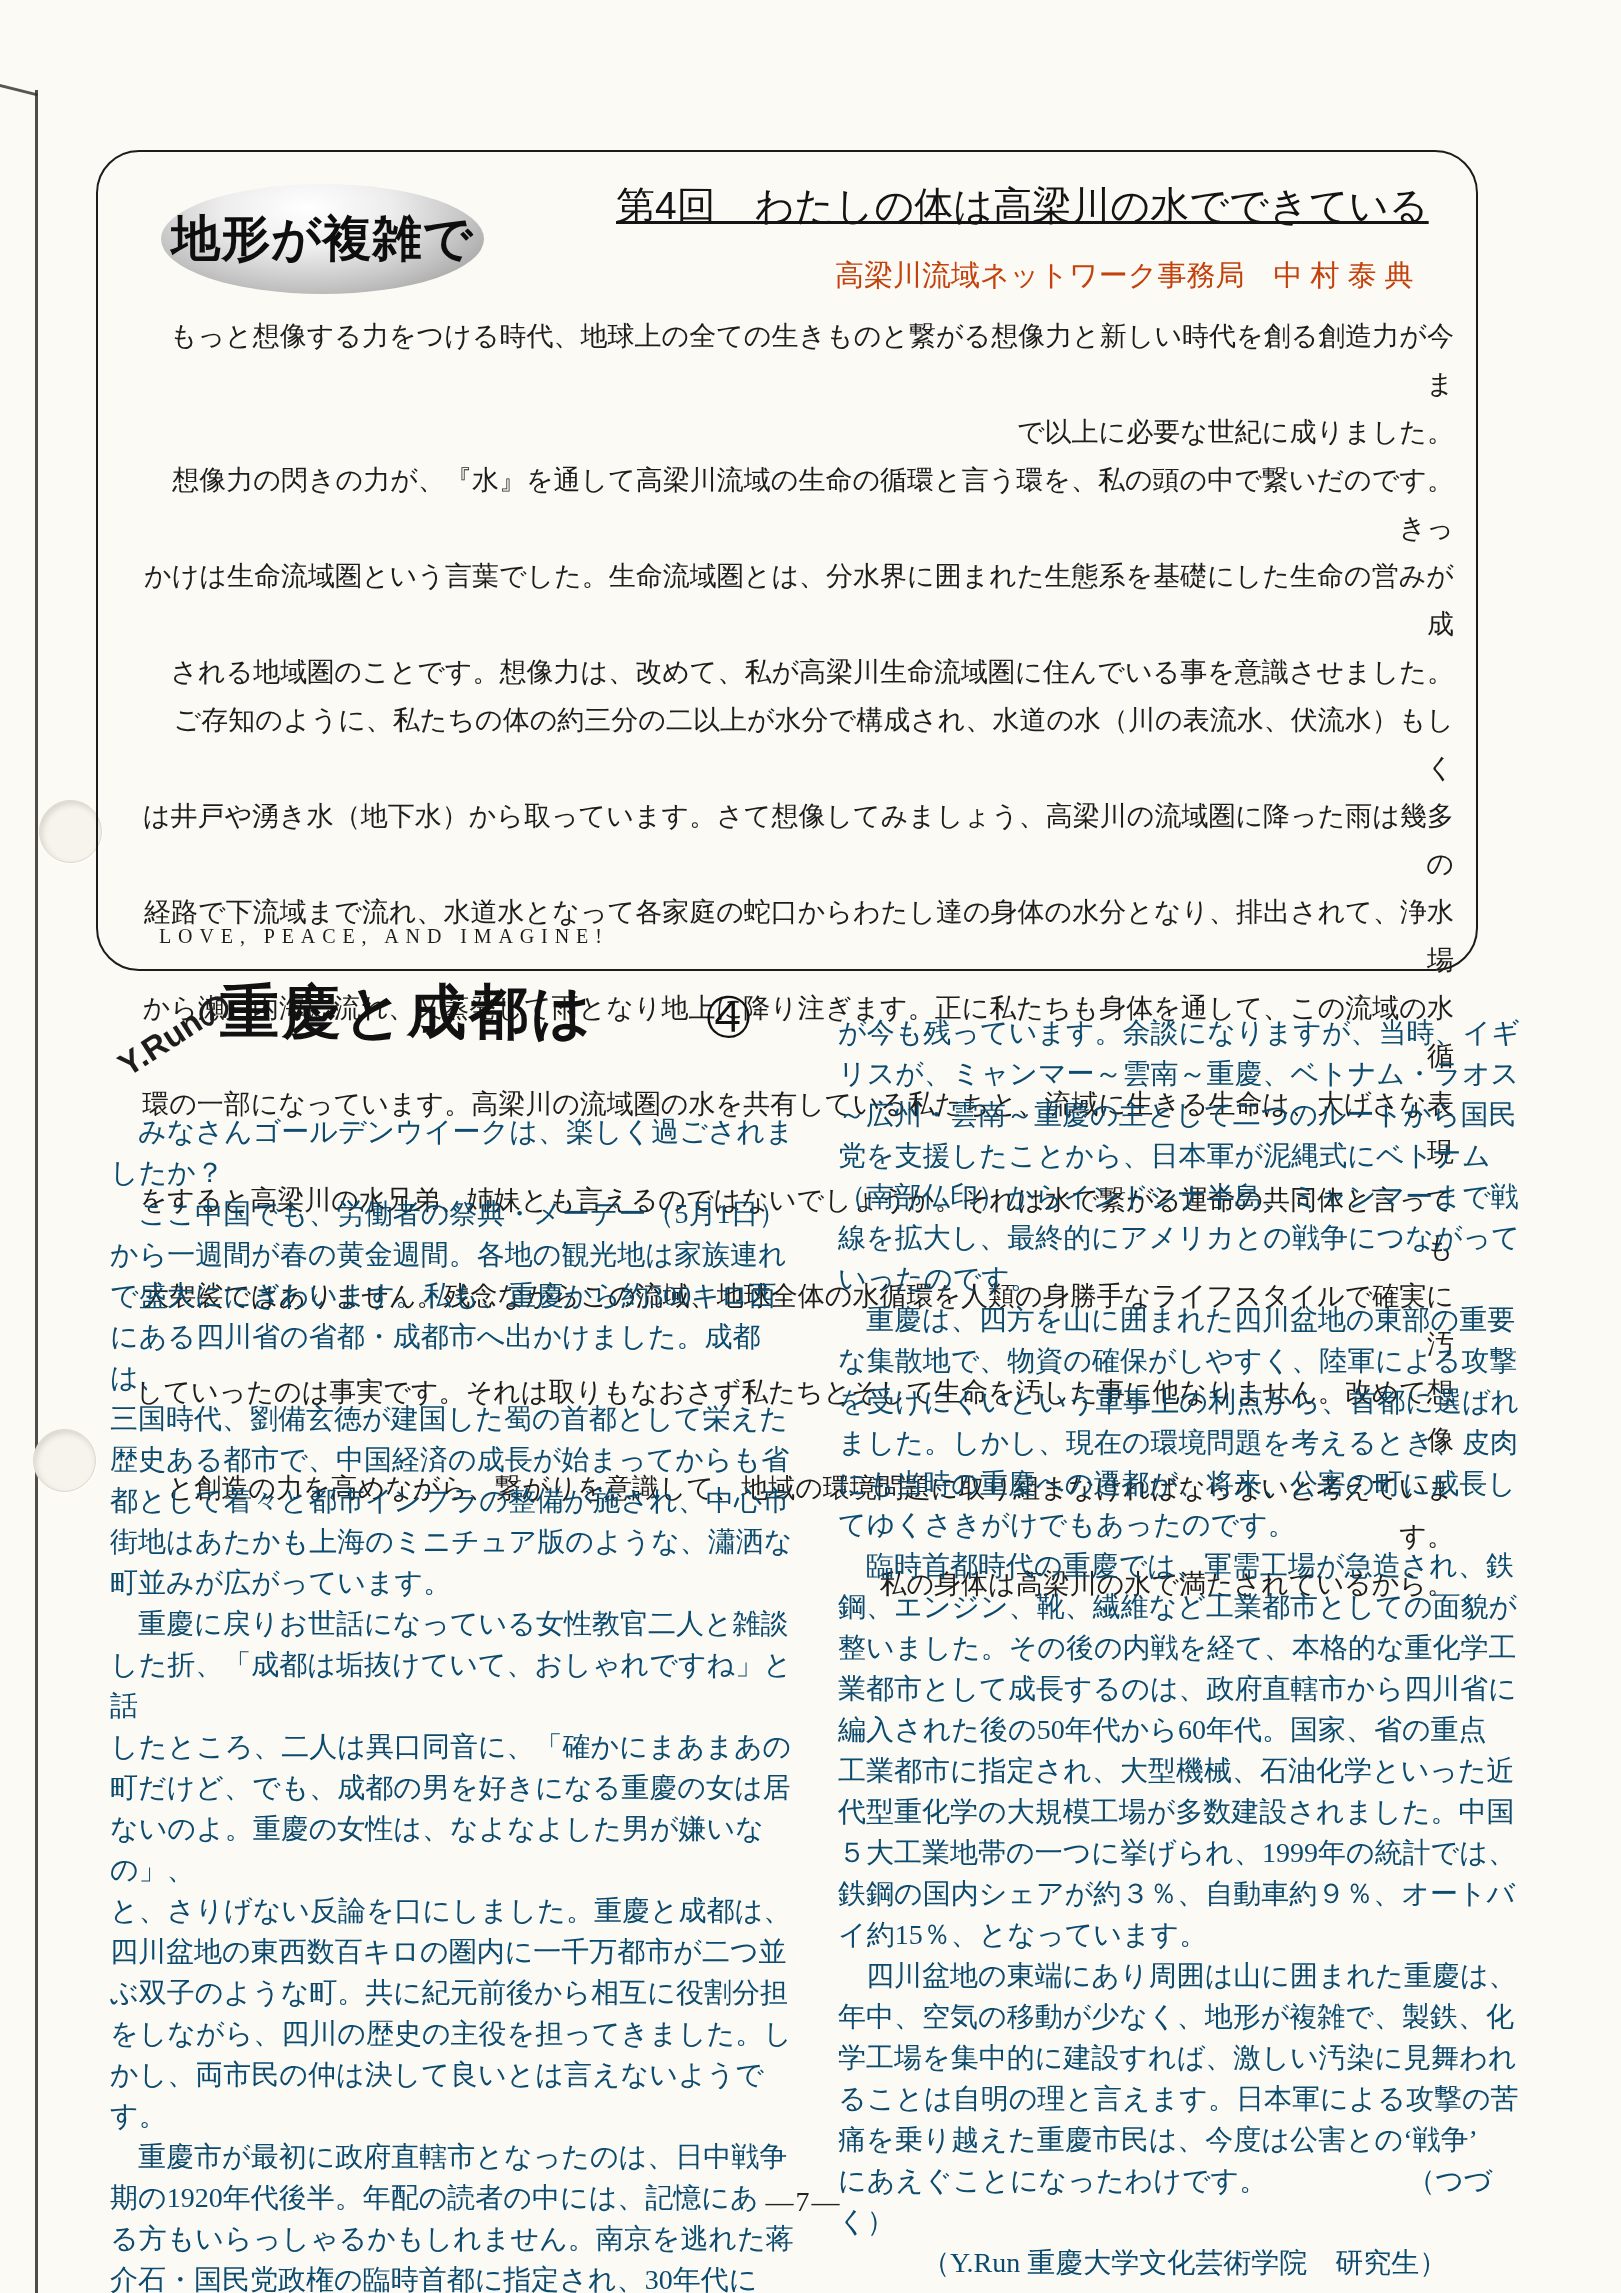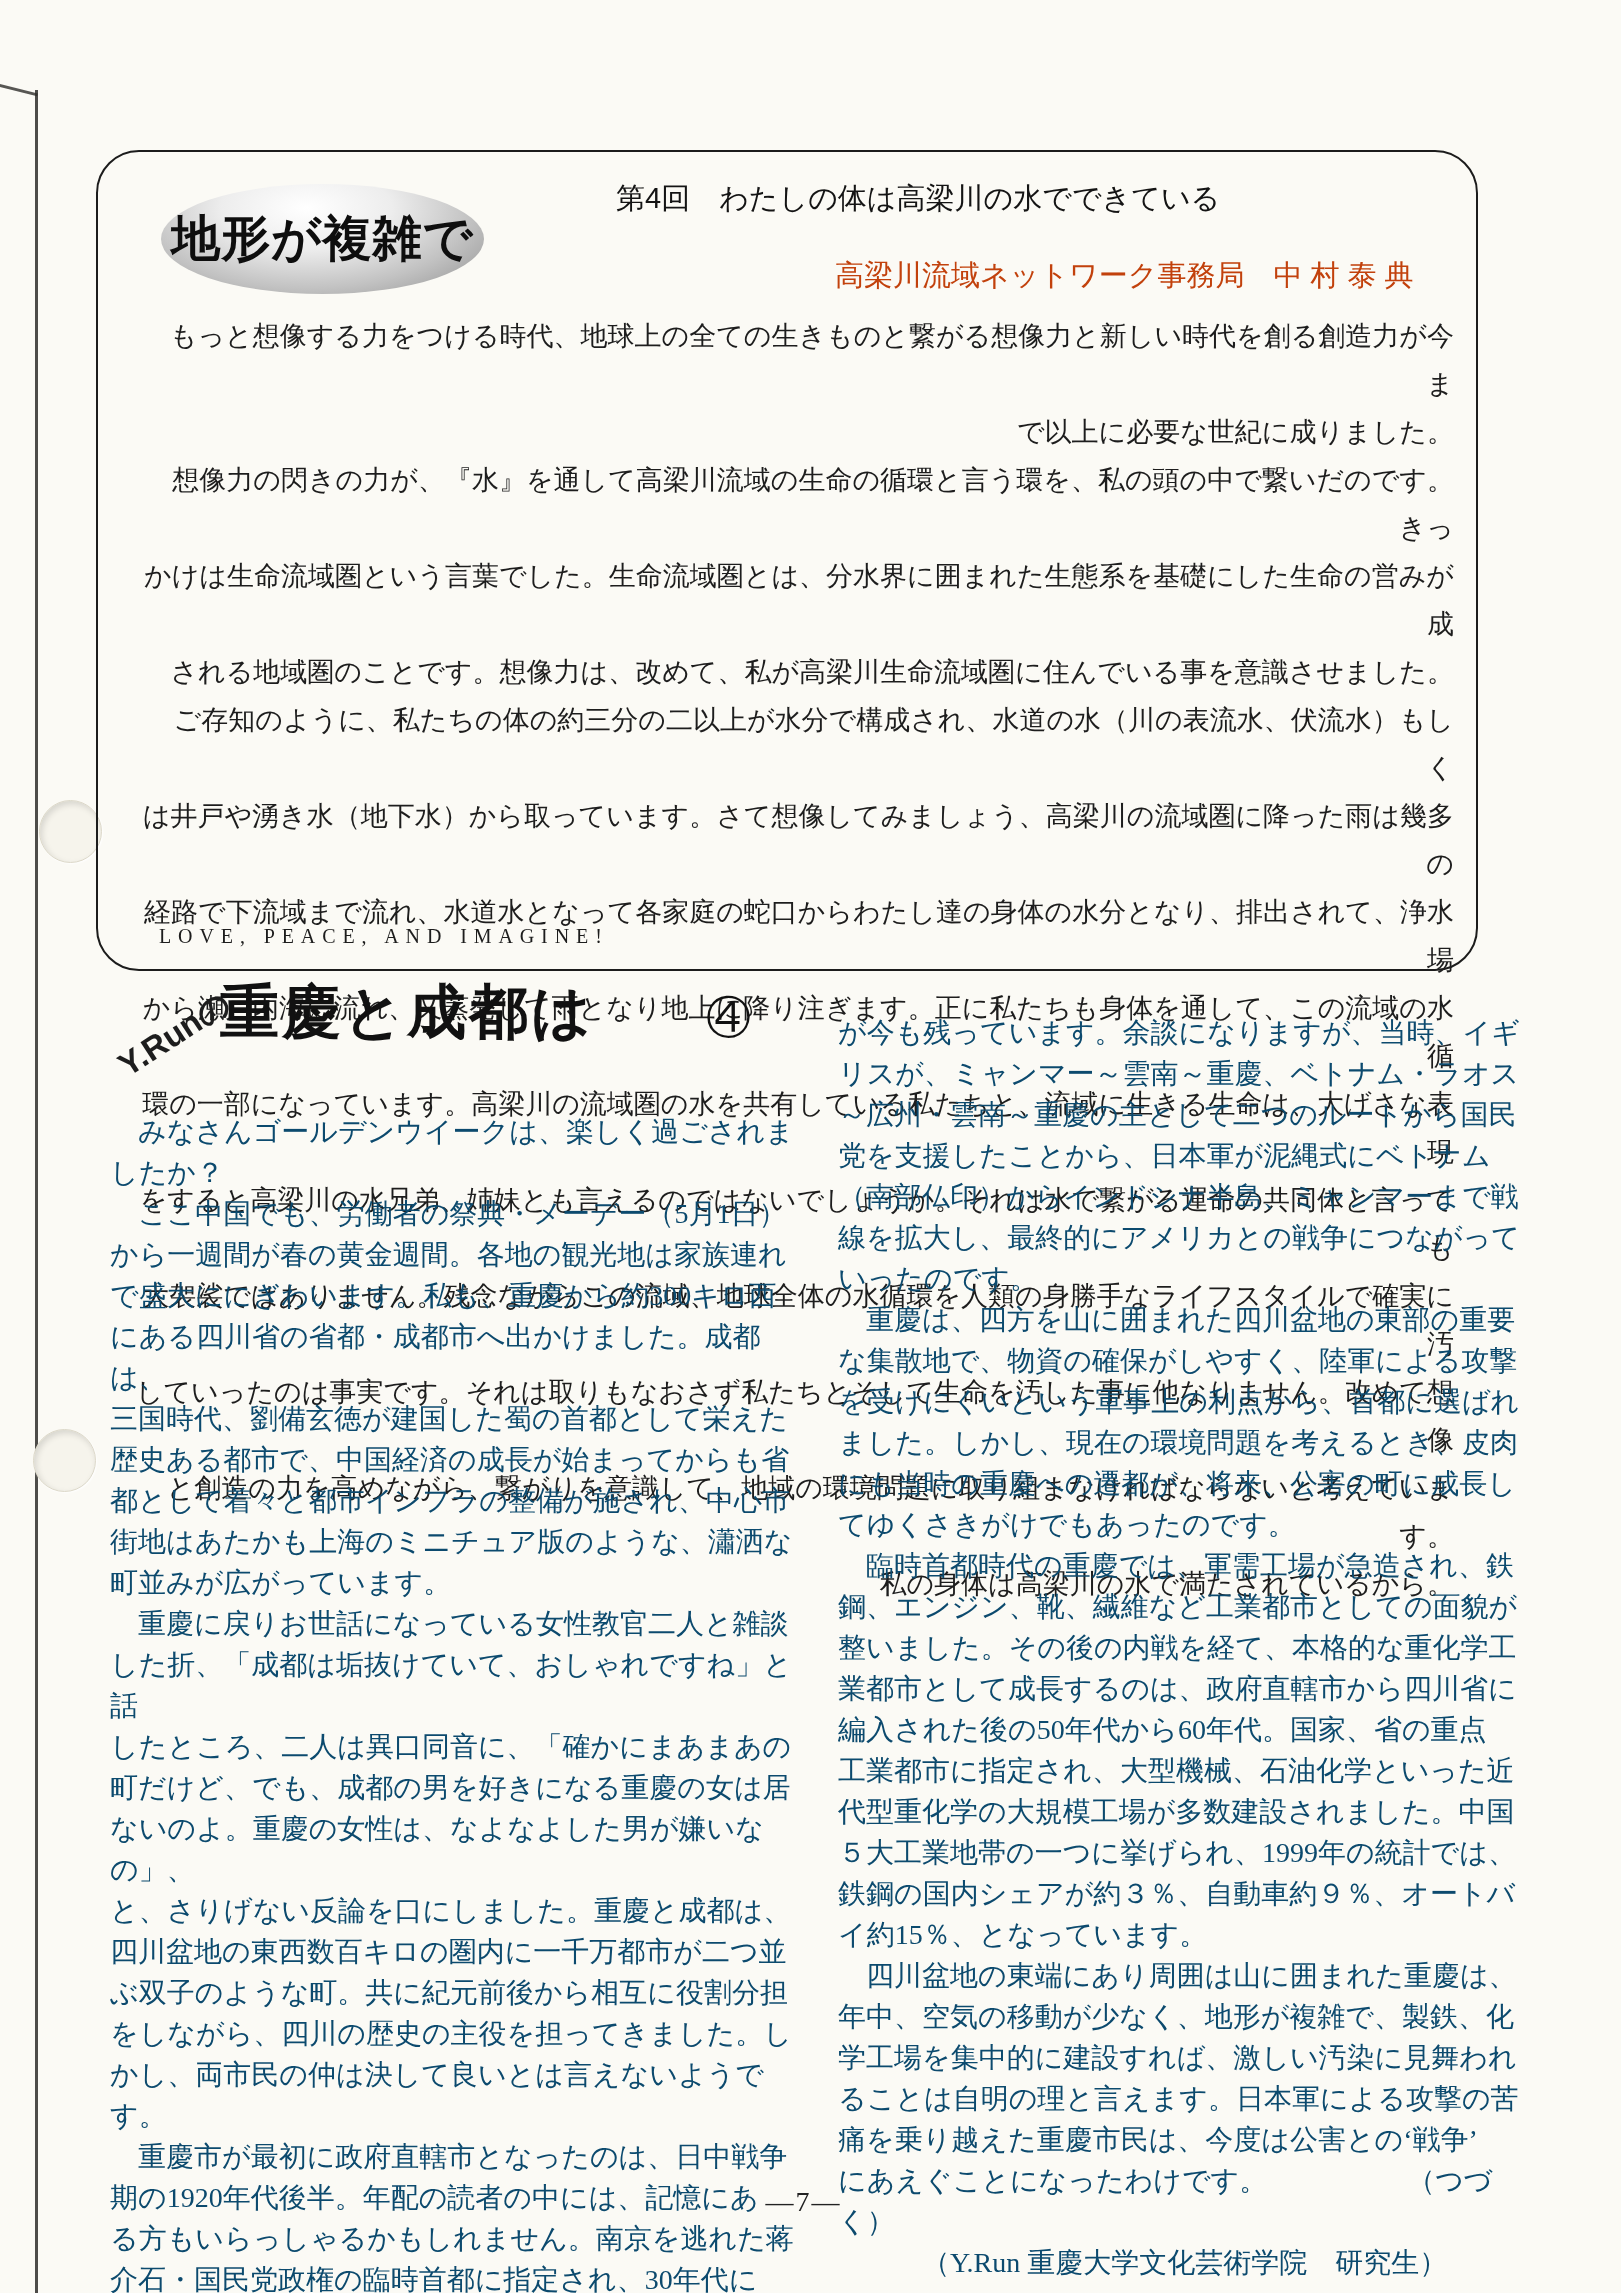--- a/index.html
+++ b/index.html
@@ -41,21 +41,21 @@
     background:radial-gradient(ellipse at 45% 22%, #ffffff 0%, #ededed 34%, #c2c2c2 66%, #8d8d8d 100%);
     display:flex; align-items:center; justify-content:center;
   }
   .badge-text {
     font-family:"Liberation Sans", sans-serif; font-weight:bold;
     font-size:49px; letter-spacing:1px; color:#0e0e0e;
   }
   .box-title {
     position:absolute; left:518px; top:27.4px;
     font-family:"Liberation Sans", sans-serif;
-    font-size:29px; color:#141414; white-space:nowrap;
+    font-size:39px; color:#141414; white-space:nowrap;text-decoration:underline;
   }
   .box-byline {
     position:absolute; left:737px; top:104px;
     font-family:"Liberation Sans", sans-serif;
     font-size:29px; color:#c2410c; white-space:nowrap;
   }
   .box-body {
     position:absolute; left:31px; top:160px; width:1325px;
     font-size:27px; line-height:48px;
     white-space:pre-line; text-align:right;

